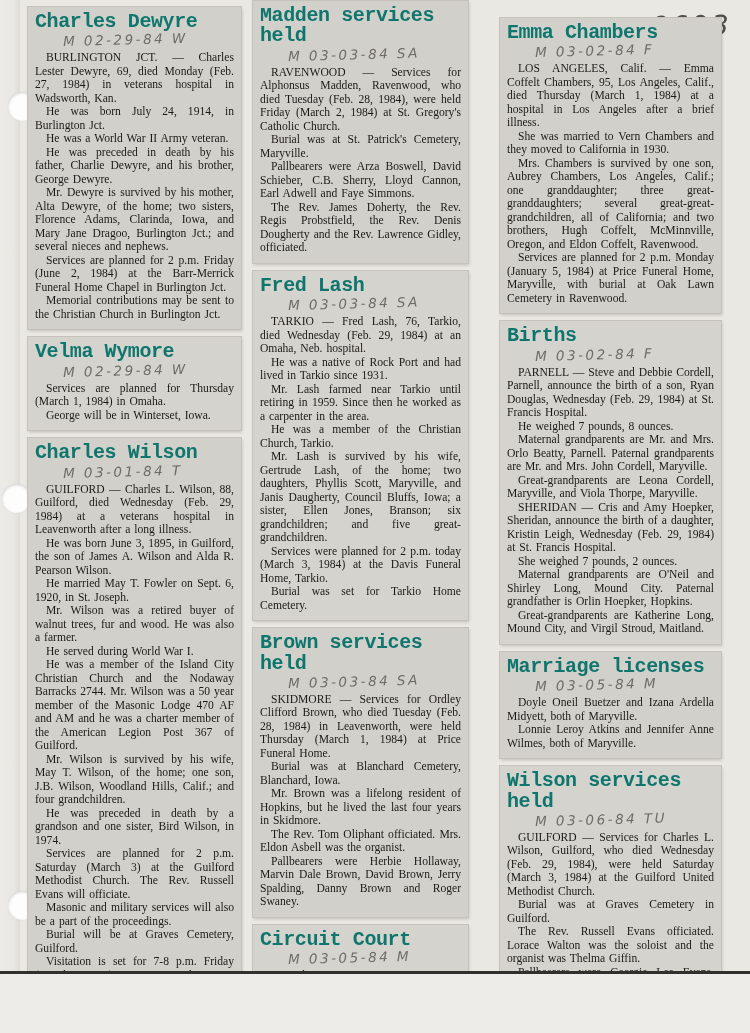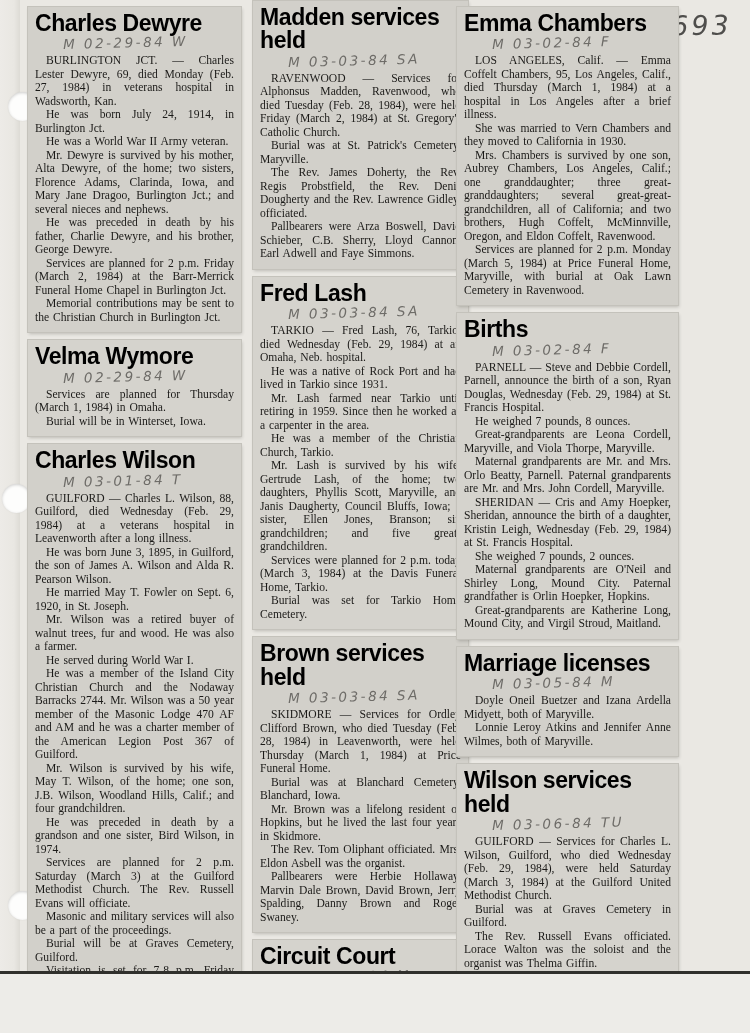--- a/index.html
+++ b/index.html
@@ -28,35 +28,35 @@
     font-family: "DejaVu Sans", sans-serif;
     font-style: italic;
     font-size: 27px;
     color: #4f4e4c;
     letter-spacing: 3px;
     transform: rotate(-1deg);
   }
   .col { position: absolute; top: 0; }
   .col-1 { left: 28px;  width: 213px; padding-top: 7px; }
   .col-2 { left: 253px; width: 215px; padding-top: 1px; }
-  .col-3 { left: 457px; width: 221px; padding-top: 7px; }
+  .col-3 { left: 500px; width: 221px; padding-top: 18px; }
   .clipping {
     background: #d2d0ca;
     box-shadow: 0 0 0 1px #c4c2bb, 1px 2px 3px rgba(60,58,52,0.25);
     padding: 5px 7px 8px 7px;
     margin-bottom: 8px;
     position: relative;
   }
   .clipping:nth-child(even) { background: #d5d3cd; }
   .headline {
-    font-family: Liberation Sans, sans-serif;
+    font-family: Liberation Mono, monospace;
     font-weight: bold;
-    font-size: 23px;
+    font-size: 20px;
     letter-spacing: -0.4px;
-    color: #000000;
+    color: #0f766e;
     line-height: 1.02;
     margin-bottom: 1px;
   }
   .annotation {
     font-family: "DejaVu Sans", sans-serif;
     font-style: italic;
     font-size: 13.5px;
     color: #6e6c68;
     letter-spacing: 2.5px;
     transform: rotate(-1.5deg);
@@ -92,30 +92,30 @@
 
 <div class="corner-note">8693</div>
 
 <div class="col col-1">
     <div class="clipping">
       <h2 class="headline">Charles Dewyre</h2>
       <div class="annotation">M 02-29-84 W</div>
       <p>BURLINGTON JCT. — Charles Lester Dewyre, 69, died Monday (Feb. 27, 1984) in veterans hospital in Wadsworth, Kan.</p>
       <p>He was born July 24, 1914, in Burlington Jct.</p>
       <p>He was a World War II Army veteran.</p>
+      <p>He was preceded in death by his father, Charlie Dewyre, and his brother, George Dewyre.</p>
       <p>Mr. Dewyre is survived by his mother, Alta Dewyre, of the home; two sisters, Florence Adams, Clarinda, Iowa, and Mary Jane Dragoo, Burlington Jct.; and several nieces and nephews.</p>
-      <p>He was preceded in death by his father, Charlie Dewyre, and his brother, George Dewyre.</p>
-      <p>Services are planned for 2 p.m. Friday (March 2, 1984) at the Barr-Merrick Funeral Home Chapel in Burlington Jct.</p>
+      <p>Services are planned for 2 p.m. Friday (June 2, 1984) at the Barr-Merrick Funeral Home Chapel in Burlington Jct.</p>
       <p>Memorial contributions may be sent to the Christian Church in Burlington Jct.</p>
     </div>
     <div class="clipping">
       <h2 class="headline">Velma Wymore</h2>
       <div class="annotation">M 02-29-84 W</div>
       <p>Services are planned for Thursday (March 1, 1984) in Omaha.</p>
-      <p>Burial will be in Winterset, Iowa.</p>
+      <p>George will be in Winterset, Iowa.</p>
     </div>
     <div class="clipping">
       <h2 class="headline">Charles Wilson</h2>
       <div class="annotation">M 03-01-84 T</div>
       <p>GUILFORD — Charles L. Wilson, 88, Guilford, died Wednesday (Feb. 29, 1984) at a veterans hospital in Leavenworth after a long illness.</p>
       <p>He was born June 3, 1895, in Guilford, the son of James A. Wilson and Alda R. Pearson Wilson.</p>
       <p>He married May T. Fowler on Sept. 6, 1920, in St. Joseph.</p>
       <p>Mr. Wilson was a retired buyer of walnut trees, fur and wood. He was also a farmer.</p>
       <p>He served during World War I.</p>
       <p>He was a member of the Island City Christian Church and the Nodaway Barracks 2744. Mr. Wilson was a 50 year member of the Masonic Lodge 470 AF and AM and he was a charter member of the American Legion Post 367 of Guilford.</p>
@@ -126,22 +126,22 @@
       <p>Burial will be at Graves Cemetery, Guilford.</p>
       <p>Visitation is set for 7-8 p.m. Friday (March 2, 1984) at Price Funeral Home.</p>
     </div>
   </div>
 <div class="col col-2">
     <div class="clipping">
       <h2 class="headline">Madden services held</h2>
       <div class="annotation">M 03-03-84 SA</div>
       <p>RAVENWOOD — Services for Alphonsus Madden, Ravenwood, who died Tuesday (Feb. 28, 1984), were held Friday (March 2, 1984) at St. Gregory's Catholic Church.</p>
       <p>Burial was at St. Patrick's Cemetery, Maryville.</p>
+      <p>Pallbearers were Arza Boswell, David Schieber, C.B. Sherry, Lloyd Cannon, Earl Adwell and Faye Simmons.</p>
       <p>The Rev. James Doherty, the Rev. Regis Probstfield, the Rev. Denis Dougherty and the Rev. Lawrence Gidley, officiated.</p>
-      <p>Pallbearers were Arza Boswell, David Schieber, C.B. Sherry, Lloyd Cannon, Earl Adwell and Faye Simmons.</p>
     </div>
     <div class="clipping">
       <h2 class="headline">Fred Lash</h2>
       <div class="annotation">M 03-03-84 SA</div>
       <p>TARKIO — Fred Lash, 76, Tarkio, died Wednesday (Feb. 29, 1984) at an Omaha, Neb. hospital.</p>
       <p>He was a native of Rock Port and had lived in Tarkio since 1931.</p>
       <p>Mr. Lash farmed near Tarkio until retiring in 1959. Since then he worked as a carpenter in the area.</p>
       <p>He was a member of the Christian Church, Tarkio.</p>
       <p>Mr. Lash is survived by his wife, Gertrude Lash, of the home; two daughters, Phyllis Scott, Maryville, and Janis Daugherty, Council Bluffs, Iowa; a sister, Ellen Jones, Branson; six grandchildren; and five great-grandchildren.</p>
       <p>Services were planned for 2 p.m. today (March 3, 1984) at the Davis Funeral Home, Tarkio.</p>
@@ -163,29 +163,29 @@
       <p>A dissolution of marriage was granted to Vickie L. Gross and Martin L. Gross, both of Maryville. They were married July 27, 1977, in Maryville. Custody of three children was granted to Mrs. Gross.</p>
     </div>
   </div>
 <div class="col col-3">
     <div class="clipping">
       <h2 class="headline">Emma Chambers</h2>
       <div class="annotation">M 03-02-84 F</div>
       <p>LOS ANGELES, Calif. — Emma Coffelt Chambers, 95, Los Angeles, Calif., died Thursday (March 1, 1984) at a hospital in Los Angeles after a brief illness.</p>
       <p>She was married to Vern Chambers and they moved to California in 1930.</p>
       <p>Mrs. Chambers is survived by one son, Aubrey Chambers, Los Angeles, Calif.; one granddaughter; three great-granddaughters; several great-great-grandchildren, all of California; and two brothers, Hugh Coffelt, McMinnville, Oregon, and Eldon Coffelt, Ravenwood.</p>
-      <p>Services are planned for 2 p.m. Monday (March 5, 1984) at Price Funeral Home, Maryville, with burial at Oak Lawn Cemetery in Ravenwood.</p>
+      <p>Services are planned for 2 p.m. Monday (January 5, 1984) at Price Funeral Home, Maryville, with burial at Oak Lawn Cemetery in Ravenwood.</p>
     </div>
     <div class="clipping">
       <h2 class="headline">Births</h2>
       <div class="annotation">M 03-02-84 F</div>
       <p>PARNELL — Steve and Debbie Cordell, Parnell, announce the birth of a son, Ryan Douglas, Wednesday (Feb. 29, 1984) at St. Francis Hospital.</p>
       <p>He weighed 7 pounds, 8 ounces.</p>
+      <p>Maternal grandparents are Mr. and Mrs. Orlo Beatty, Parnell. Paternal grandparents are Mr. and Mrs. John Cordell, Maryville.</p>
       <p>Great-grandparents are Leona Cordell, Maryville, and Viola Thorpe, Maryville.</p>
-      <p>Maternal grandparents are Mr. and Mrs. Orlo Beatty, Parnell. Paternal grandparents are Mr. and Mrs. John Cordell, Maryville.</p>
       <p>SHERIDAN — Cris and Amy Hoepker, Sheridan, announce the birth of a daughter, Kristin Leigh, Wednesday (Feb. 29, 1984) at St. Francis Hospital.</p>
       <p>She weighed 7 pounds, 2 ounces.</p>
       <p>Maternal grandparents are O'Neil and Shirley Long, Mound City. Paternal grandfather is Orlin Hoepker, Hopkins.</p>
       <p>Great-grandparents are Katherine Long, Mound City, and Virgil Stroud, Maitland.</p>
     </div>
     <div class="clipping">
       <h2 class="headline">Marriage licenses</h2>
       <div class="annotation">M 03-05-84 M</div>
       <p>Doyle Oneil Buetzer and Izana Ardella Midyett, both of Maryville.</p>
       <p>Lonnie Leroy Atkins and Jennifer Anne Wilmes, both of Maryville.</p>

